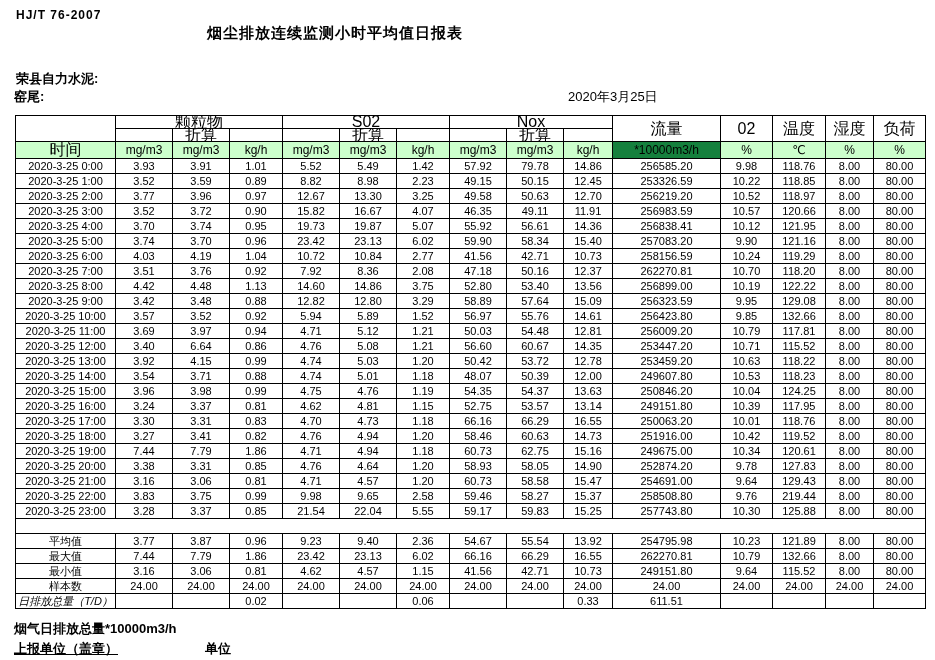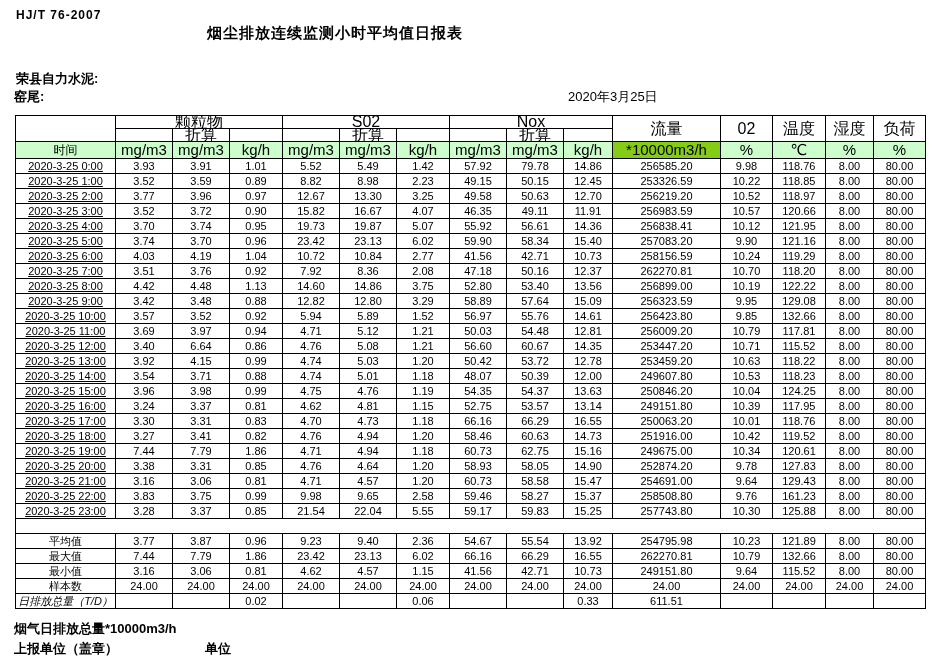--- a/index.html
+++ b/index.html
@@ -13,30 +13,30 @@
   .location{position:absolute;left:14px;top:88px;font-weight:bold;font-size:13px;}
   .date{position:absolute;left:568px;top:88px;font-size:13px;}
   table.report{
     position:absolute;left:15px;top:115px;border-collapse:collapse;table-layout:fixed;
   }
   table.report td{
     border:1px solid #000;font-size:11px;text-align:center;padding:0;
     height:14px;line-height:14px;overflow:hidden;white-space:nowrap;
   }
   tr.h1 td,tr.h2 td{height:12px;line-height:12px;font-size:16px;}
-  tr.h3 td{height:16px;line-height:16px;font-size:15px;}
-  tr.h3 td.cjk{font-size:12px;}
-  td.time{text-align:right;padding-right:4px;text-decoration:underline;}
+  tr.h3 td{height:16px;line-height:16px;font-size:12px;}
+  tr.h3 td.cjk{font-size:16px;}
+  td.time{text-align:right;padding-right:4px;}
   td.rlabel{text-align:right;padding-right:4px;font-size:12px;}
   td.tlabel{text-align:left;padding-left:2px;font-size:12px;overflow:visible;font-style:italic;}
   tr.spacer td{border-left:none;border-right:none;}
   tr.spacer td:first-child{border-left:1px solid #000;}
   tr.spacer td:last-child{border-right:1px solid #000;}
   .f1{position:absolute;left:14px;top:620px;font-weight:bold;font-size:13px;}
-  .f2{position:absolute;left:14px;top:640px;font-weight:bold;font-size:13px;}
+  .f2{position:absolute;left:14px;top:640px;font-weight:bold;font-size:13px;text-decoration:underline;}
   .f3{position:absolute;left:205px;top:640px;font-weight:bold;font-size:13px;}
 </style>
 </head>
 <body>
 
 <div class="std">HJ/T  76-2007</div>
 <div class="title">烟尘排放连续监测小时平均值日报表</div>
 <div class="company">荣县自力水泥:</div>
 <div class="location">窑尾:</div>
 <div class="date">2020年3月25日</div>
@@ -86,21 +86,21 @@
       <td class="cjk" style="background: rgb(204, 255, 204);">时间</td>
       <td style="background: rgb(204, 255, 204);">mg/m3</td>
       <td style="background: rgb(204, 255, 204);">mg/m3</td>
       <td style="background: rgb(204, 255, 204);">kg/h</td>
       <td style="background: rgb(204, 255, 204);">mg/m3</td>
       <td style="background: rgb(204, 255, 204);">mg/m3</td>
       <td style="background: rgb(204, 255, 204);">kg/h</td>
       <td style="background: rgb(204, 255, 204);">mg/m3</td>
       <td style="background: rgb(204, 255, 204);">mg/m3</td>
       <td style="background: rgb(204, 255, 204);">kg/h</td>
-      <td style="background: #84cc16;">*10000m3/h</td>
+      <td style="background: #15803d;">*10000m3/h</td>
       <td style="background: rgb(204, 255, 204);">%</td>
       <td style="background: rgb(204, 255, 204);">℃</td>
       <td style="background: rgb(204, 255, 204);">%</td>
       <td style="background: rgb(204, 255, 204);">%</td>
     </tr>
   </thead>
   <tbody>
       <tr>
         <td class="time">2020-3-25  0:00</td>
         <td>3.93</td>
@@ -481,21 +481,21 @@
         <td>3.75</td>
         <td>0.99</td>
         <td>9.98</td>
         <td>9.65</td>
         <td>2.58</td>
         <td>59.46</td>
         <td>58.27</td>
         <td>15.37</td>
         <td>258508.80</td>
         <td>9.76</td>
-        <td>161.23</td>
+        <td>219.44</td>
         <td>8.00</td>
         <td>80.00</td>
       </tr>
       <tr>
         <td class="time">2020-3-25 23:00</td>
         <td>3.28</td>
         <td>3.37</td>
         <td>0.85</td>
         <td>21.54</td>
         <td>22.04</td>

